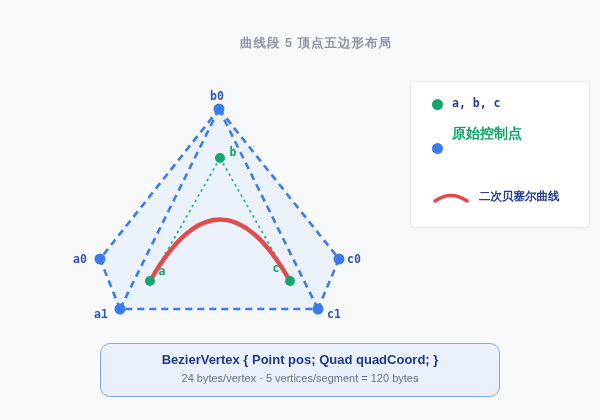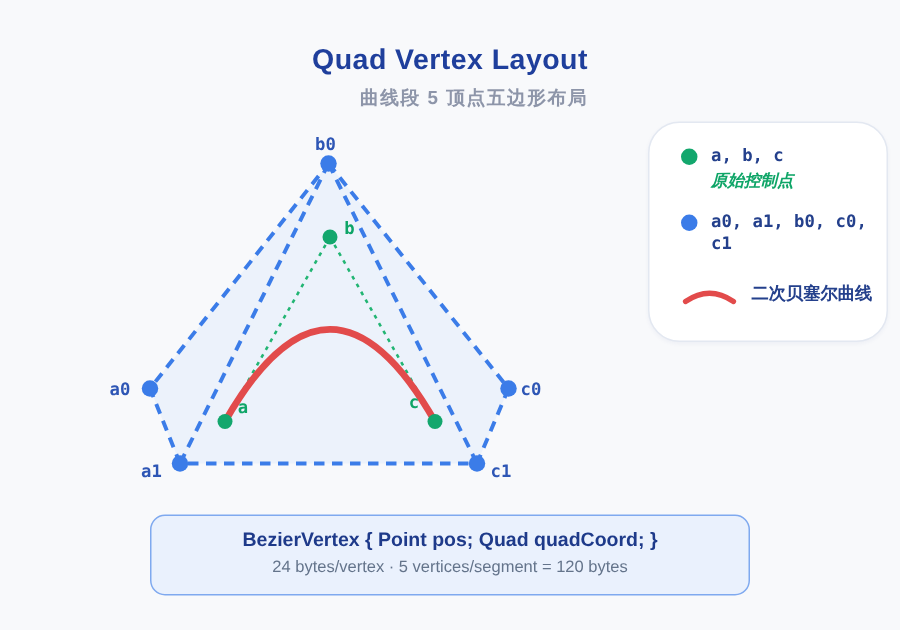--- a/index.html
+++ b/index.html
@@ -15,48 +15,47 @@
   
   .diagram-svg{position:absolute;left:0;top:0;}
   .vlabel{
     position:absolute;transform:translate(-50%,-50%);
     font-family:"DejaVu Sans Mono",monospace;font-size:11.5px;font-weight:bold;
     color:#2e56b5;white-space:nowrap;
   }
   .vlabel.green{color:#0ea567;}
   
   .legend{
-    position:absolute;left:432px;top:81px;width:160px;height:147px;
-    background:#ffffff;border:1px solid #e3e8f1;border-radius:21px;
+    position:absolute;left:410px;top:81px;width:180px;height:147px;
+    background:#ffffff;border:1px solid #e3e8f1;border-radius:5px;
     box-shadow:0 1px 3px rgba(30,58,138,0.05);box-sizing:border-box;
   }
   .legend-item{position:absolute;left:21px;display:flex;align-items:flex-start;gap:9px;}
   .legend-dot{width:11px;height:11px;border-radius:50%;margin-top:3px;flex:0 0 auto;}
   .legend-dot.green{background:#13a76d;}
   .legend-dot.blue{background:#3b7ce8;}
   .li-title{font-size:11.5px;color:#24408c;font-weight:600;line-height:15px;
     font-family:"DejaVu Sans Mono",monospace;}
-  .li-sub{font-size:11px;line-height:14px;margin-top:3px;font-weight:600;font-style:italic;}
+  .li-sub{font-size:14px;line-height:14px;margin-top:15px;font-weight:600;}
   .li-sub.green{color:#0ea567;}
   .li-sub.blue{color:#3b7ce8;}
   .swoosh{flex:0 0 auto;margin-top:2px;}
   .li-curve-label{font-size:11.5px;color:#24408c;font-weight:700;line-height:16px;}
   
   .infobox{
     position:absolute;left:100px;top:343px;width:400px;height:54px;box-sizing:border-box;
     background:#eaf1fd;border:1.5px solid #7fa9ef;border-radius:10px;text-align:center;
   }
   .code-line{margin-top:8px;font-size:13px;font-weight:700;color:#1e3a8a;}
   .stats-line{margin-top:5px;font-size:11px;color:#64748b;}
 </style>
 </head>
 <body>
 
 <div class="header">
-  <div class="title">Quad Vertex Layout</div>
   <div class="subtitle">曲线段 5 顶点五边形布局</div>
 </div>
 
 <svg class="diagram-svg" width="600" height="420" viewBox="0 0 600 420">
 
   <polygon points="219,109 339,259 318,309 120,309 100,259" fill="#ecf2fb" stroke="#3b7ce8" stroke-width="2.6" stroke-dasharray="7 5"></polygon>
 
   <line x1="219" y1="109" x2="120" y2="309" stroke="#3b7ce8" stroke-width="2.6" stroke-dasharray="7 5"></line>
   <line x1="219" y1="109" x2="318" y2="309" stroke="#3b7ce8" stroke-width="2.6" stroke-dasharray="7 5"></line>
 
@@ -89,21 +88,20 @@
   <div class="legend-item" style="top:14px">
     <span class="legend-dot green"></span>
     <div>
       <div class="li-title">a, b, c</div>
       <div class="li-sub green">原始控制点</div>
     </div>
   </div>
   <div class="legend-item" style="top:58px">
     <span class="legend-dot blue"></span>
     <div>
-      <div class="li-title">a0, a1, b0, c0, c1</div>
     </div>
   </div>
   <div class="legend-item" style="top:105px;align-items:center">
     <svg class="swoosh" width="38" height="16" viewBox="0 0 38 16">
       <path d="M3,12 Q19,1 35,12" fill="none" stroke="#e24b4b" stroke-width="3.5" stroke-linecap="round"></path>
     </svg>
     <div class="li-curve-label">二次贝塞尔曲线</div>
   </div>
 </div>
 

